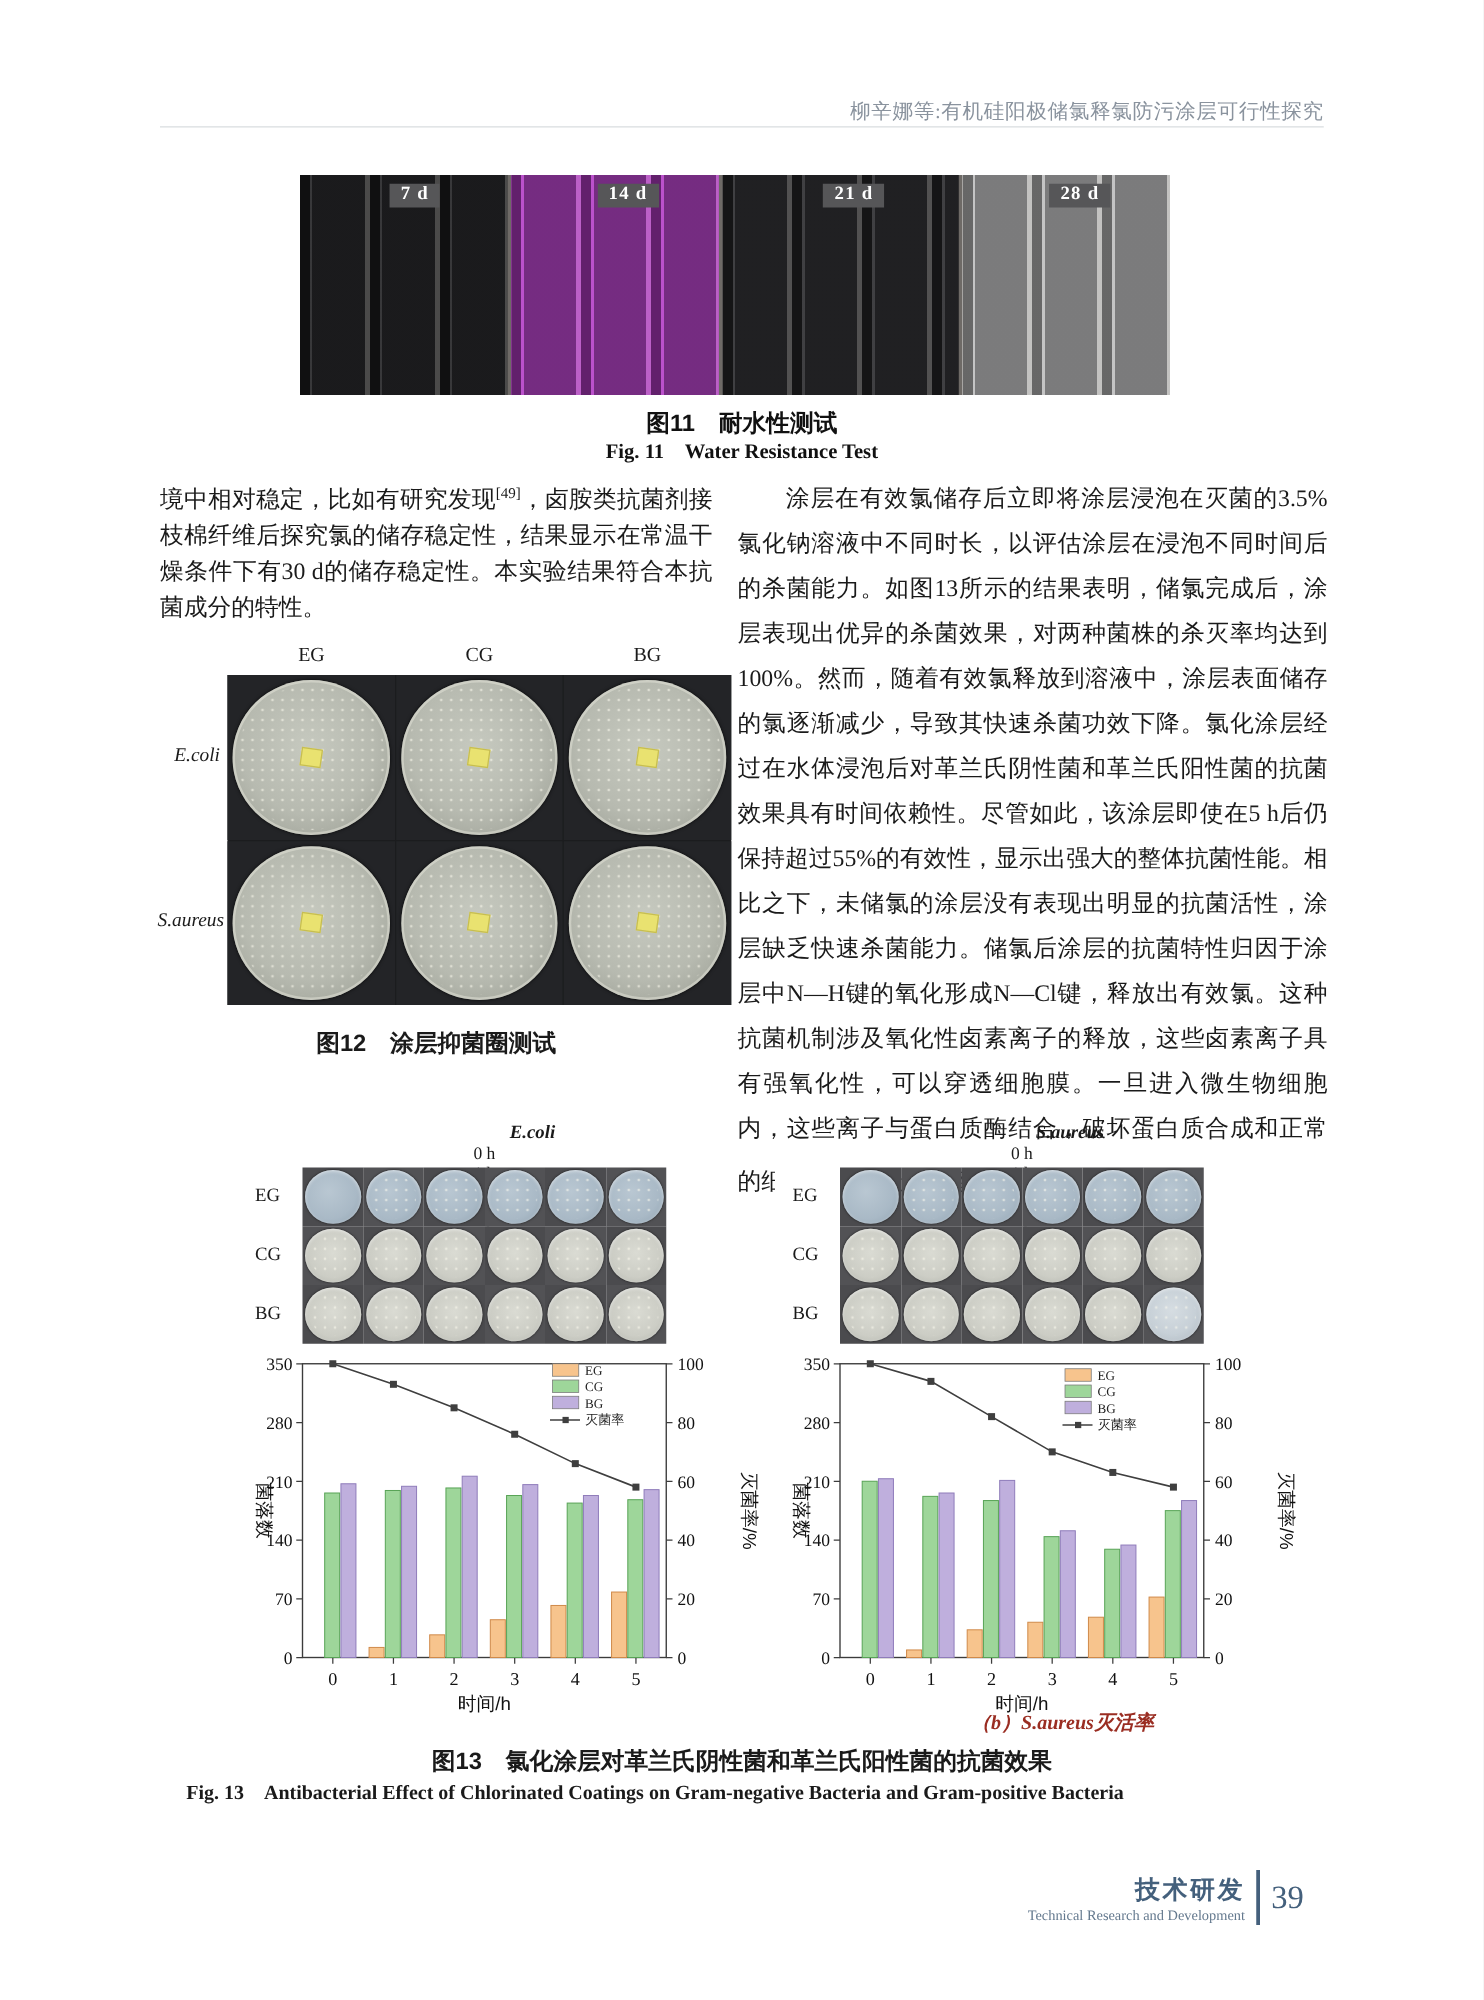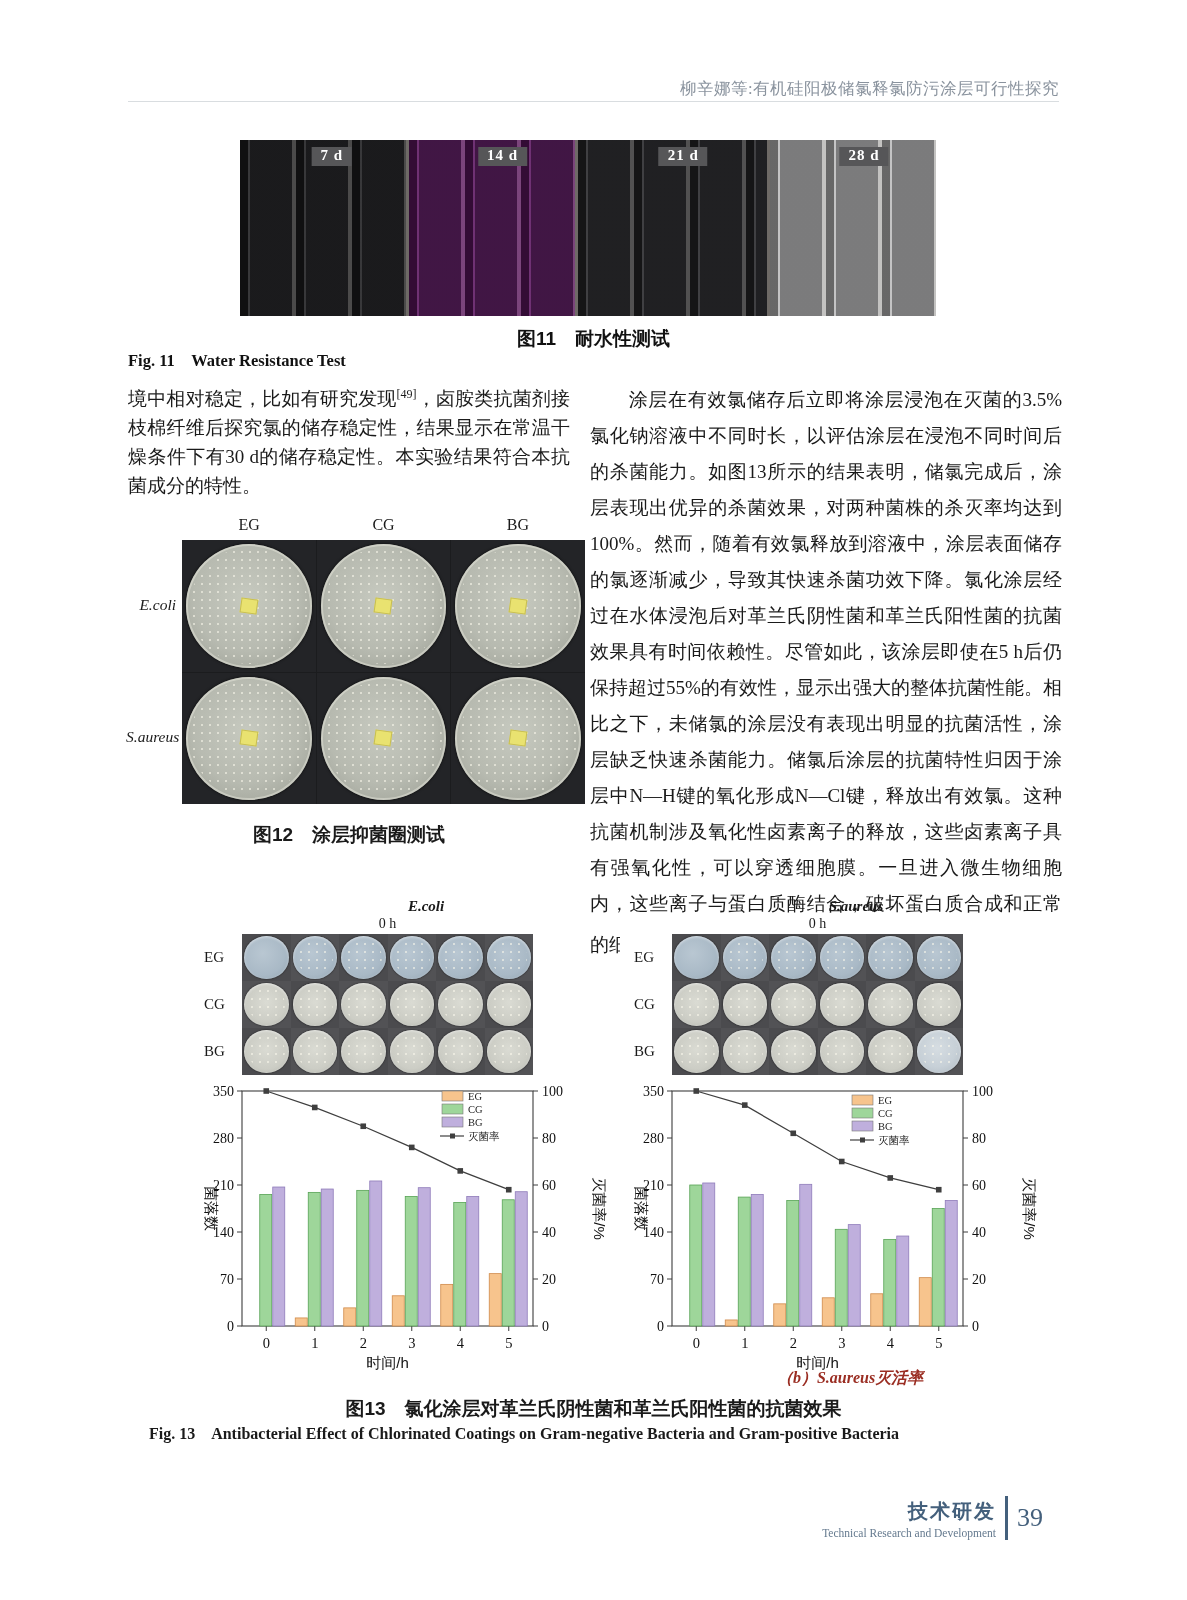--- a/index.html
+++ b/index.html
@@ -10,27 +10,27 @@
   
   #hdr{top:78px;right:128px;font-size:16.5px;color:#8a939e;letter-spacing:.5px;}
   #hdr-rule{top:101px;left:128px;width:931px;height:1px;background:#d9dde0;}
 
   
   #fig11-img{left:240px;top:140px;width:696px;height:176px;display:flex;gap:3px;background:#6e6a66;}
   .f11-panel{flex:1;position:relative;overflow:hidden;background:#232325;}
   .f11-panel::before{content:"";position:absolute;inset:0;
      background:repeating-linear-gradient(90deg,rgba(0,0,0,.55) 0 8px,rgba(110,110,112,.28) 8px 10px,
      rgba(18,18,20,.5) 10px 52px,rgba(140,138,134,.38) 52px 56px);}
-  .f11-panel.p2{background:#701a75;}
+  .f11-panel.p2{background:#d946ef;}
   .f11-panel.p3{background:#2e2e31;padding-left:24px;}
   .f11-panel.p4{background:#e5e5e5;}
   .f11-chip{position:absolute;top:7px;left:50%;transform:translateX(-28%);background:#565658;
      color:#fff;font:700 15px "Liberation Serif",serif;padding:0 9px 2px;letter-spacing:1px;z-index:2;}
   .figcap-cn{left:128px;width:931px;text-align:center;font:700 19px "Liberation Sans","DejaVu Sans",sans-serif;color:#111;}
-  .figcap-en{left:128px;width:931px;text-align:left;font:700 16.5px "Liberation Serif","DejaVu Serif",serif;color:#111;}
+  .figcap-en{left:128px;width:931px;text-align:center;font:700 16.5px "Liberation Serif","DejaVu Serif",serif;color:#111;}
   #f11cap-cn{top:326px;} #f11cap-en{top:350px;}
 
   
   .para{font-size:19px;line-height:28.8px;text-align:justify;}
   #lcol{left:128px;top:380px;width:442px;}
   #rcol{left:590px;top:382px;width:472px;line-height:36px;}
   #rcol .indent{display:inline-block;width:2em;}
   sup{font-size:12px;}
 
   

